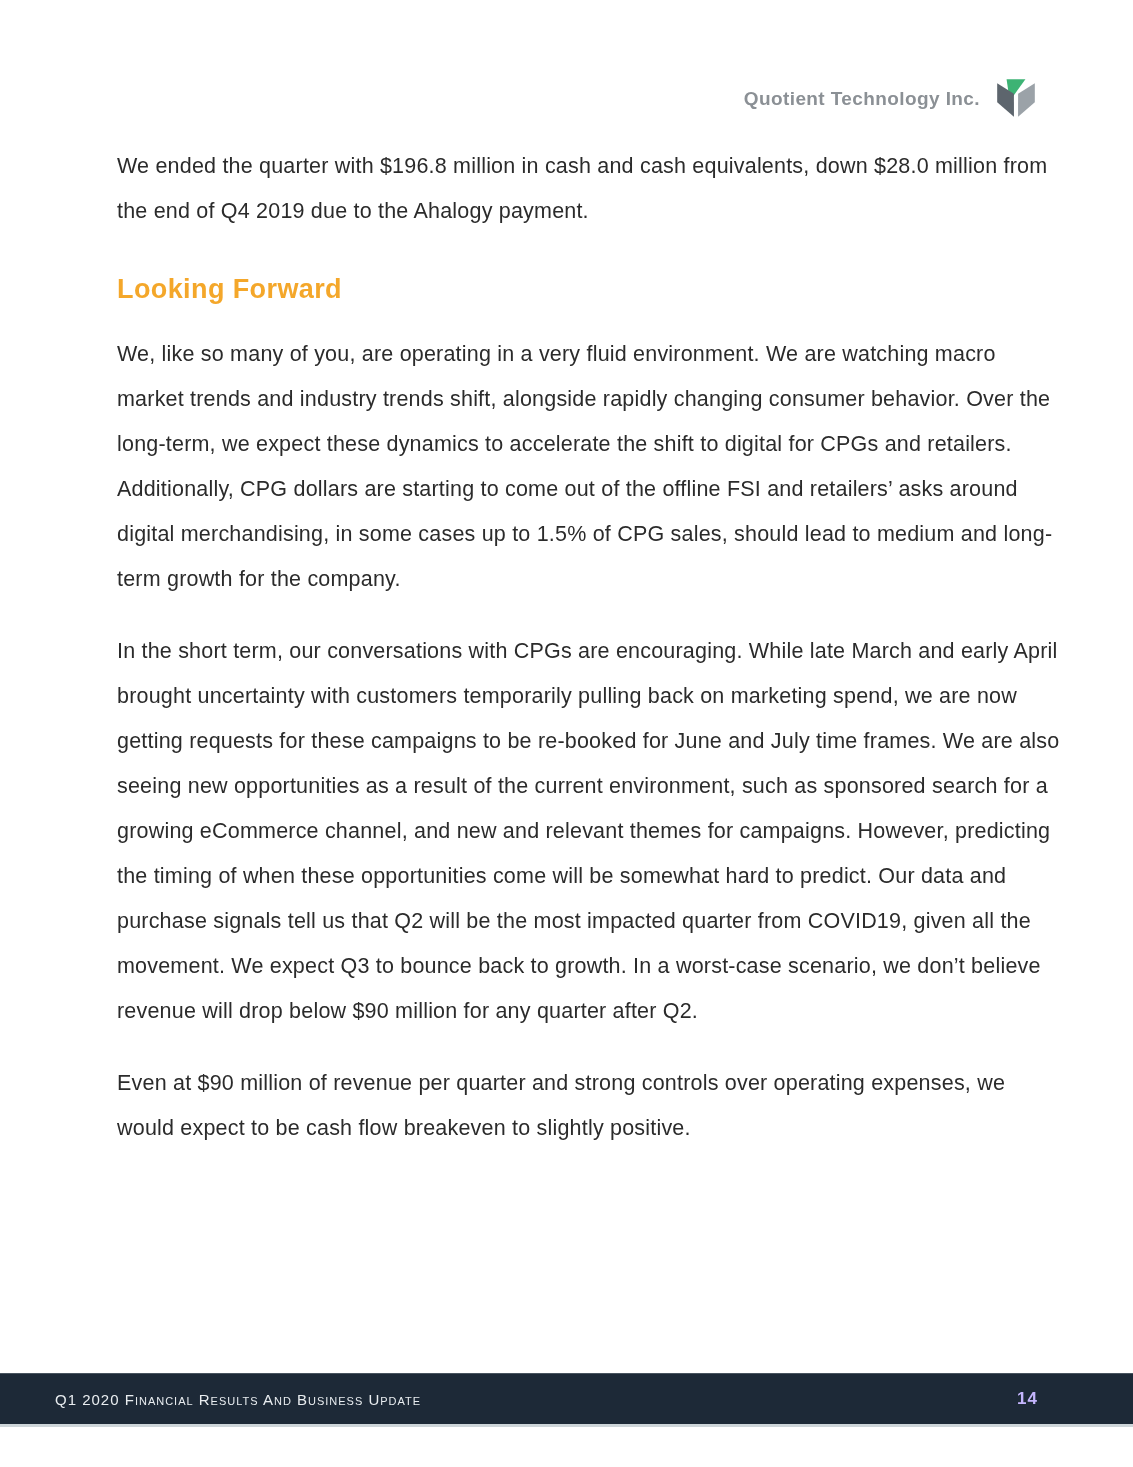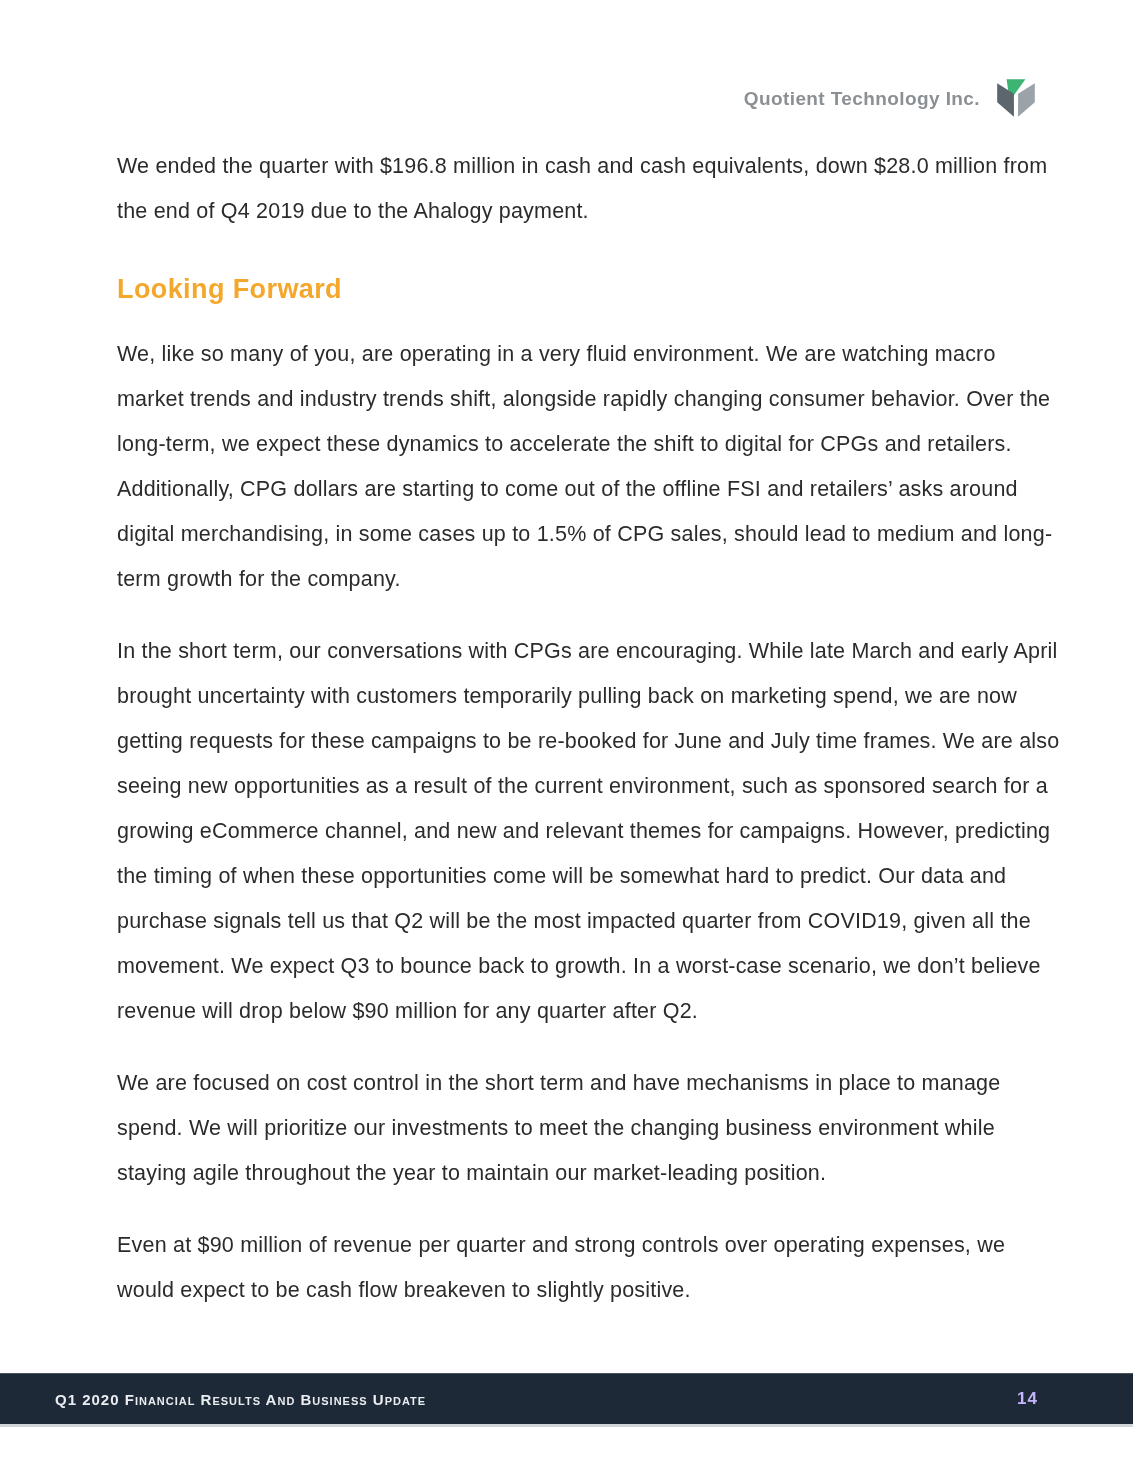--- a/index.html
+++ b/index.html
@@ -66,21 +66,21 @@
     border-bottom: 3px solid #CDD5D9;
     box-sizing: content-box;
     display: flex;
     align-items: center;
     justify-content: space-between;
     padding: 0 95px 0 55px;
   }
   .footer-title {
     color: #E9EDF0;
     font-size: 15px;
-    font-weight: 700;
+    font-weight: 400;
     font-variant: small-caps;
     letter-spacing: 1px;
   }
   .footer-page-number {
     color: #c4b5fd;
     font-size: 17px;
     font-weight: 700;
     letter-spacing: 1px;
   }
 </style>
@@ -98,21 +98,20 @@
     </svg>
   </div>
 
   <div class="doc-body">
     <p>We ended the quarter with $196.8 million in cash and cash equivalents, down $28.0 million from the end of Q4 2019 due to the Ahalogy payment.</p>
 
     <h2 class="section-heading">Looking Forward</h2>
 
     <p>We, like so many of you, are operating in a very fluid environment. We are watching macro market trends and industry trends shift, alongside rapidly changing consumer behavior. Over the long-term, we expect these dynamics to accelerate the shift to digital for CPGs and retailers. Additionally, CPG dollars are starting to come out of the offline FSI and retailers’ asks around digital merchandising, in some cases up to 1.5% of CPG sales, should lead to medium and long-term growth for the company.</p>
     <p>In the short term, our conversations with CPGs are encouraging.  While late March and early April brought uncertainty with customers temporarily pulling back on marketing spend, we are now getting requests for these campaigns to be re-booked for June and July time frames.  We are also seeing new opportunities as a result of the current environment, such as sponsored search for a growing eCommerce channel, and new and relevant themes for campaigns. However, predicting the timing of when these opportunities come will be somewhat hard to predict. Our data and purchase signals tell us that Q2 will be the most impacted quarter from COVID19, given all the movement.  We expect Q3 to bounce back to growth.  In a worst-case scenario, we don’t believe revenue will drop below $90 million for any quarter after Q2.</p>
-    <p>We are focused on cost control in the short term and have mechanisms in place to manage spend.  We will prioritize our investments to meet the changing business environment while staying agile throughout the year to maintain our market-leading position.</p>
     <p>Even at $90 million of revenue per quarter and strong controls over operating expenses, we would expect to be cash flow breakeven to slightly positive.</p>
   </div>
 
   <div class="page-footer">
     <span class="footer-title">Q1 2020 Financial Results And Business Update</span>
     <span class="footer-page-number">14</span>
   </div>
 
 </div>
 

